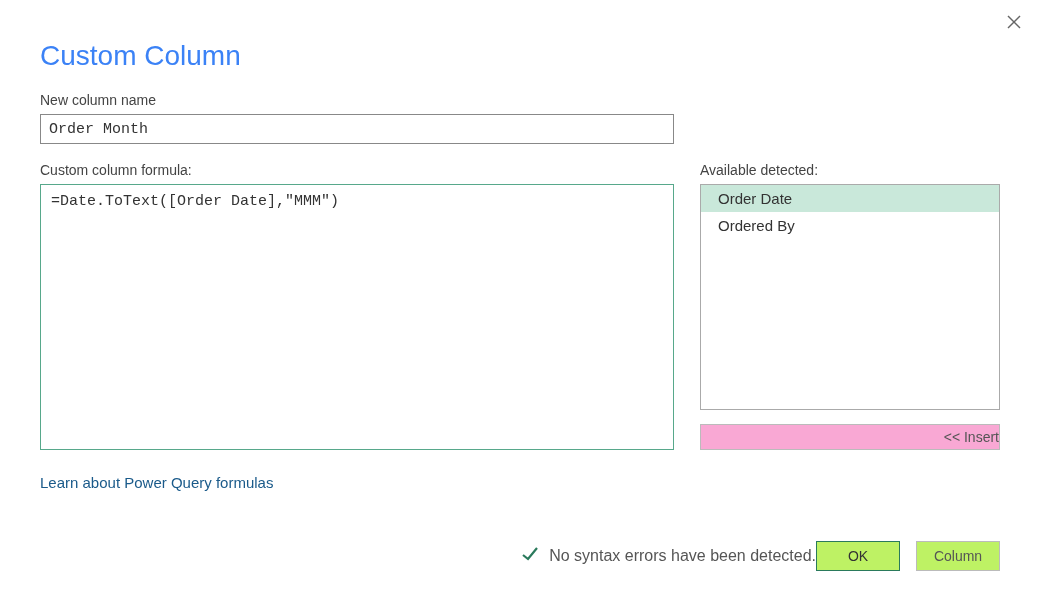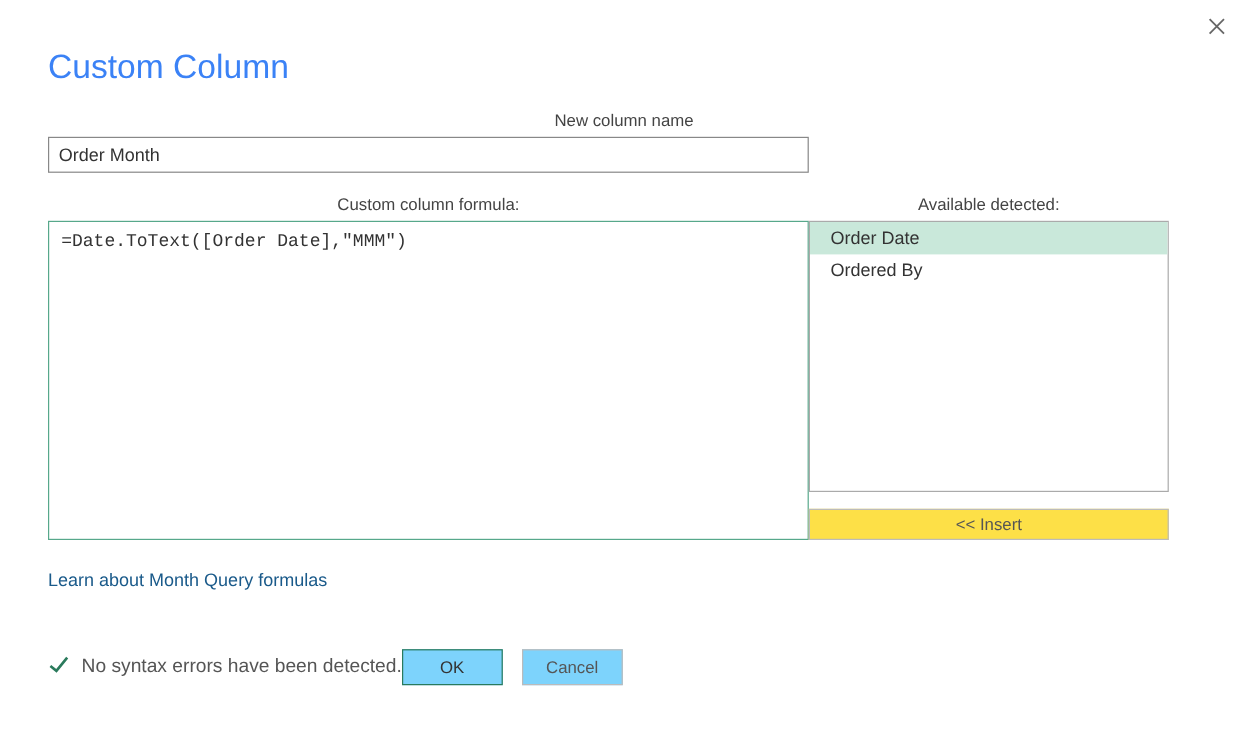--- a/index.html
+++ b/index.html
@@ -30,35 +30,35 @@
       color: #3b82f6;
       font-size: 28px;
       font-weight: 400;
       margin-top: 28px;
       margin-bottom: 20px;
     }
     .label {
       color: #444;
       font-size: 14px;
       margin-bottom: 6px;
-      text-align: center;
     }
     .name-input {
       width: 634px;
       height: 30px;
       border: 1px solid #888;
       padding: 4px 8px;
       font-size: 15px;
       color: #333;
       outline: none;
       margin-bottom: 18px;
-      font-family: Liberation Sans, sans-serif;
+      font-family: Liberation Mono, monospace;
     }
     .columns-row {
       display: flex;
+      gap: 26px;
     }
     .left-col {
       width: 634px;
     }
     .right-col {
       width: 300px;
     }
     .formula-box {
       width: 100%;
       height: 266px;
@@ -84,42 +84,43 @@
       cursor: pointer;
     }
     .available-item.selected {
       background: #c9e8da;
     }
     .insert-btn {
       width: 100%;
       height: 26px;
       margin-top: 14px;
       border: 1px solid #bbb;
-      background: #fde047;
+      background: #f9a8d4;
       font-size: 14px;
       color: #555;
       cursor: pointer;
       font-family: inherit;
+      text-align: right;
     }
     .learn-link {
       display: inline-block;
       margin-top: 20px;
       color: #1a5a8a;
       font-size: 15px;
       text-decoration: none;
       cursor: pointer;
     }
     .footer {
       position: absolute;
       bottom: 42px;
       left: 40px;
       right: 40px;
       display: flex;
       align-items: center;
-      justify-content: flex-start;
+      justify-content: flex-end;
     }
     .status {
       display: flex;
       align-items: center;
       gap: 10px;
       color: #555;
       font-size: 16px;
     }
     .status svg {
       width: 18px;
@@ -128,21 +129,21 @@
     .buttons {
       display: flex;
       gap: 16px;
     }
     .ok-btn, .cancel-btn {
       width: 84px;
       height: 30px;
       font-size: 14px;
       cursor: pointer;
       font-family: inherit;
-      background: #7dd3fc;
+      background: #bef264;
     }
     .ok-btn {
       border: 1.5px solid #2a7a5c;
       color: #333;
     }
     .cancel-btn {
       border: 1px solid #bbb;
       color: #555;
     }
   </style>
@@ -162,21 +163,21 @@
 
 <h1 class="title">Custom Column</h1>
 
 <div class="label">New column name</div>
 <input class="name-input" type="text" value="Order Month" style="">
 
 <div class="columns-row">
   <div class="left-col">
     <div class="label">Custom column formula:</div>
     <textarea class="formula-box" style="">=Date.ToText([Order Date],"MMM")</textarea>
-    <a class="learn-link">Learn about Month Query formulas</a>
+    <a class="learn-link">Learn about Power Query formulas</a>
   </div>
   <div class="right-col">
     <div class="label">Available detected:</div>
     <div class="available-list">
       <div class="available-item selected">Order Date</div>
       <div class="available-item">Ordered By</div>
     </div>
     <button class="insert-btn">&lt;&lt; Insert</button>
   </div>
 </div>
@@ -185,18 +186,18 @@
   <div class="status">
     <span>
       <svg viewBox="0 0 18 18" stroke="#2a7a5c" stroke-width="2.2" fill="none">
         <polyline points="2,10 7,14 16,3"></polyline>
       </svg>
     </span>
     <span>No syntax errors have been detected.</span>
   </div>
   <div class="buttons">
     <button class="ok-btn">OK</button>
-    <button class="cancel-btn">Cancel</button>
+    <button class="cancel-btn">Column</button>
   </div>
 </div>
 
 
 
 
 </body></html>

